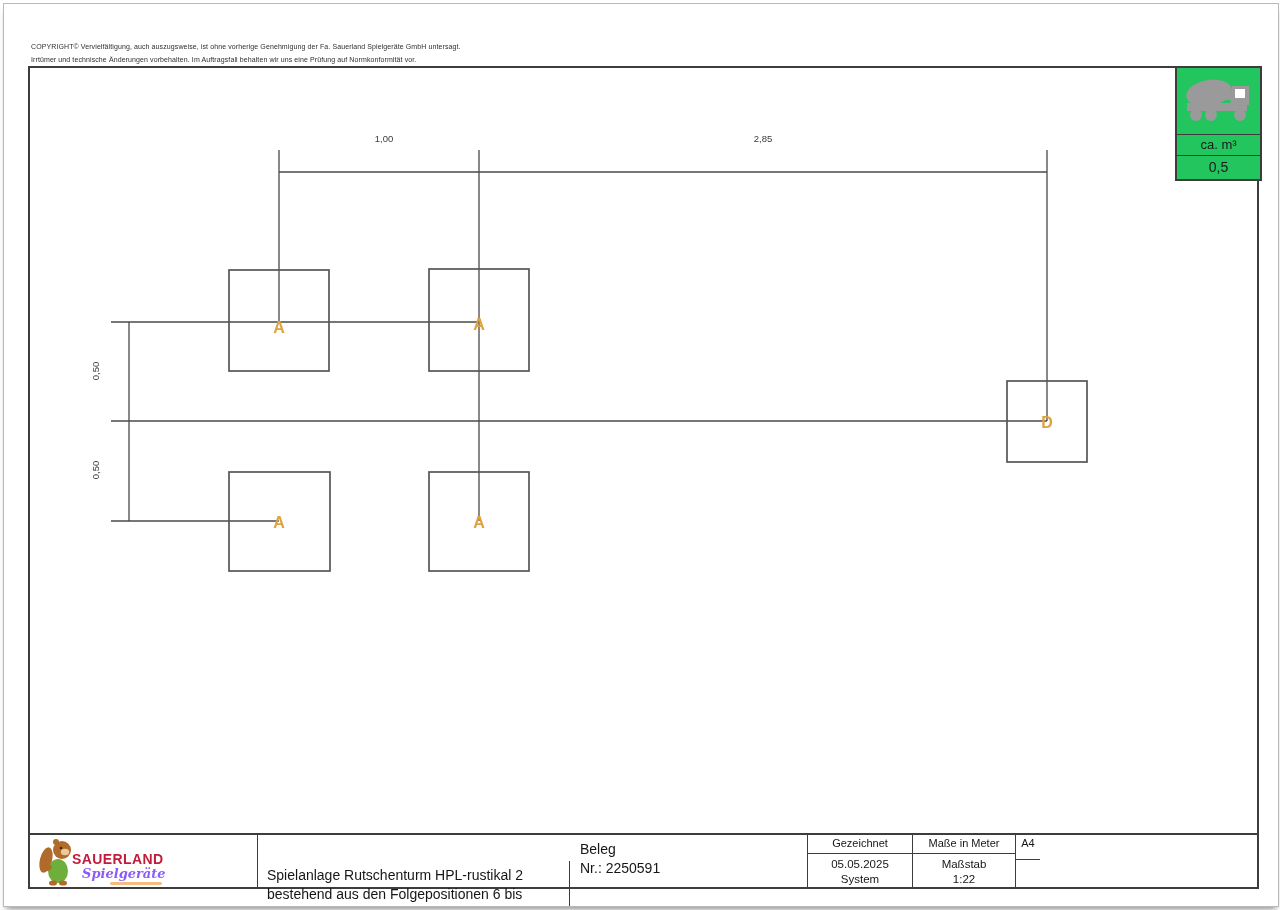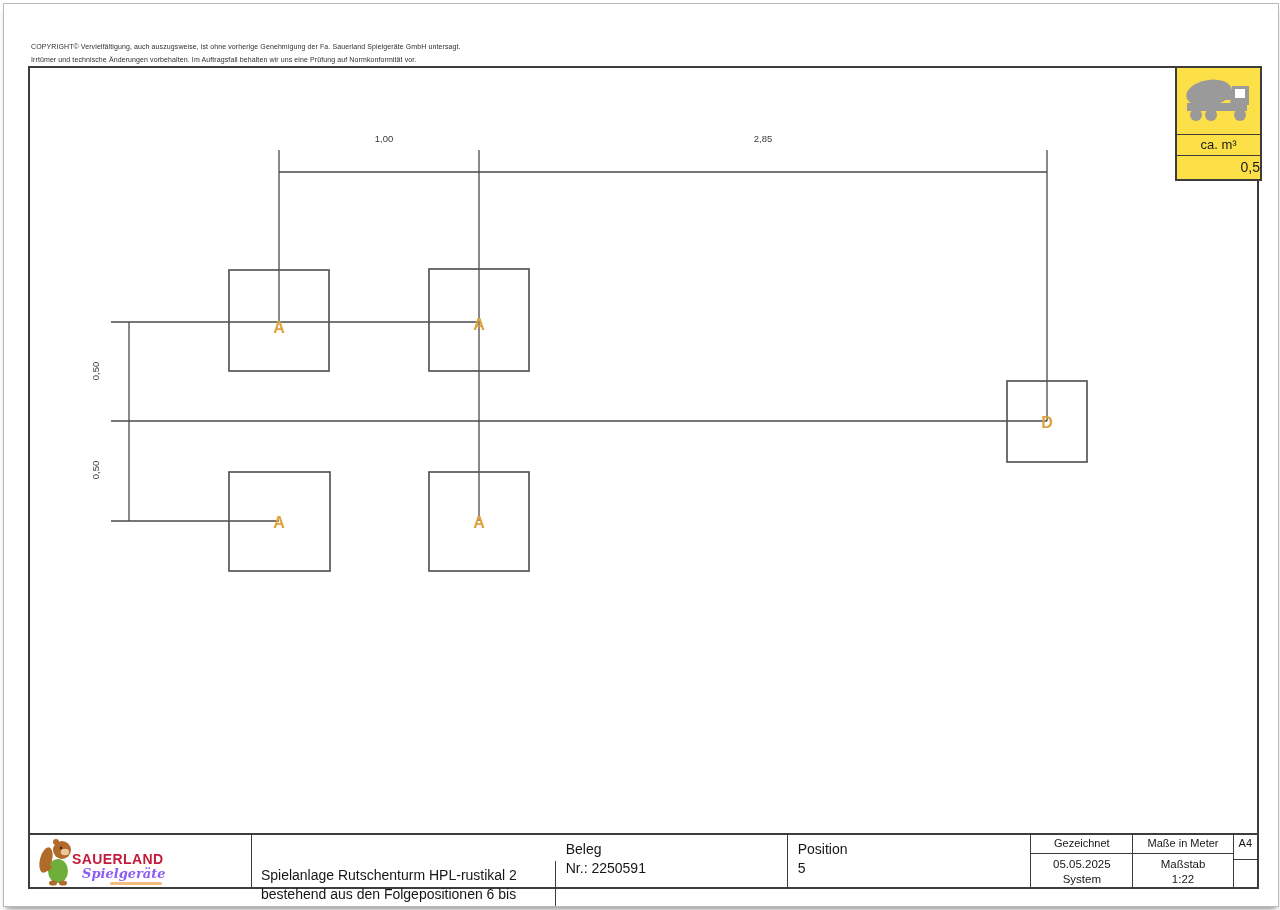--- a/index.html
+++ b/index.html
@@ -8,24 +8,24 @@
     position:relative; width:1276px; height:904px; margin:3px;
     background:#ffffff; border:1px solid #b9b9b9;
     box-shadow:0 5px 6px -3px rgba(0,0,0,.45);
     overflow:hidden;
   }
   
   .copyright { position:absolute; left:27px; top:36px; font-size:7px; line-height:13px; color:#2e2e2e; letter-spacing:.1px; }
   
   .frame { position:absolute; left:24px; top:62px; width:1231px; height:821px; border:2px solid #3d3d3d; }
   
-  .concrete-box { position:absolute; left:1171px; top:62px; width:87px; border:2px solid #3d3d3d; background:#fde047; }
+  .concrete-box { position:absolute; left:1171px; top:62px; width:87px; border:2px solid #3d3d3d; background:#22c55e; }
   .concrete-truck { height:66px; display:flex; align-items:center; justify-content:center; }
   .concrete-label { border-top:1.5px solid #3d3d3d; text-align:center; font-size:13px; color:#1a1a1a; padding:2px 0 3px; }
-  .concrete-value { border-top:1.5px solid #3d3d3d; text-align:right; font-size:14px; color:#1a1a1a; padding:3px 0 4px; }
+  .concrete-value { border-top:1.5px solid #3d3d3d; text-align:center; font-size:14px; color:#1a1a1a; padding:3px 0 4px; }
   
   .plan-svg { position:absolute; left:0; top:0; }
   
   .mark { position:absolute; transform:translate(-50%,-50%); font-size:16px; font-weight:bold; color:#DFA23C; }
   .dim { position:absolute; font-size:9.5px; color:#3b3b3b; }
   .dim.vert { transform:translate(-50%,-50%) rotate(-90deg); }
   .dim.horiz { transform:translate(-50%,-50%); }
   
   .title-block {
     position:absolute; left:24px; top:829px; width:1231px; height:56px;
@@ -141,24 +141,20 @@
     <div class="tb-cell tb-title">
       <div>Spielanlage Rutschenturm HPL-rustikal 2</div>
       <div>bestehend aus den Folgepositionen 6 bis</div>
     </div>
 
     <div class="tb-cell tb-beleg">
       <div>Beleg</div>
       <div>Nr.: 2250591</div>
     </div>
 
-    <div class="tb-cell tb-pos">
-      <div>Position</div>
-      <div>5</div>
-    </div>
 
     <div class="tb-cell tb-col tb-gez">
       <div class="tb-head">Gezeichnet</div>
       <div class="tb-body">
         <div>05.05.2025</div>
         <div>System</div>
       </div>
     </div>
 
     <div class="tb-cell tb-col tb-masse">

